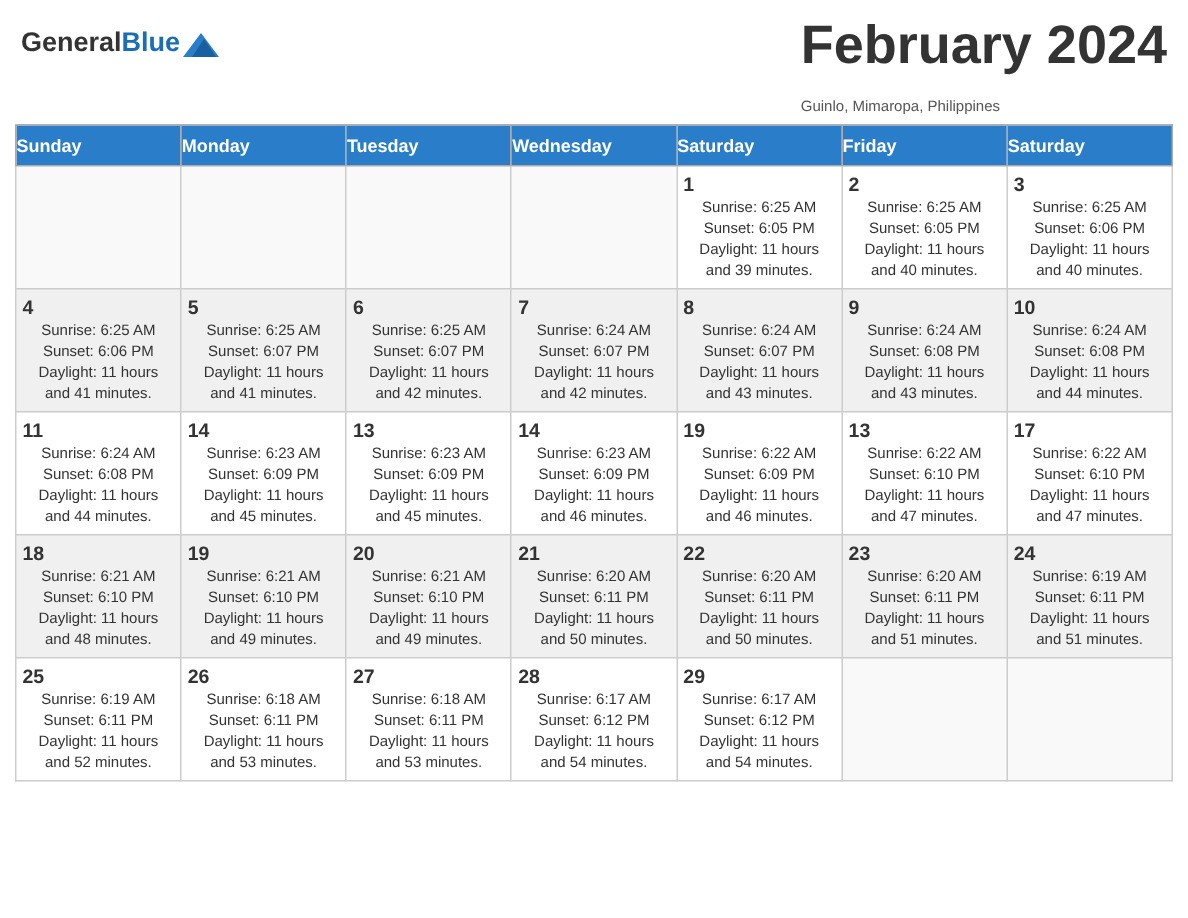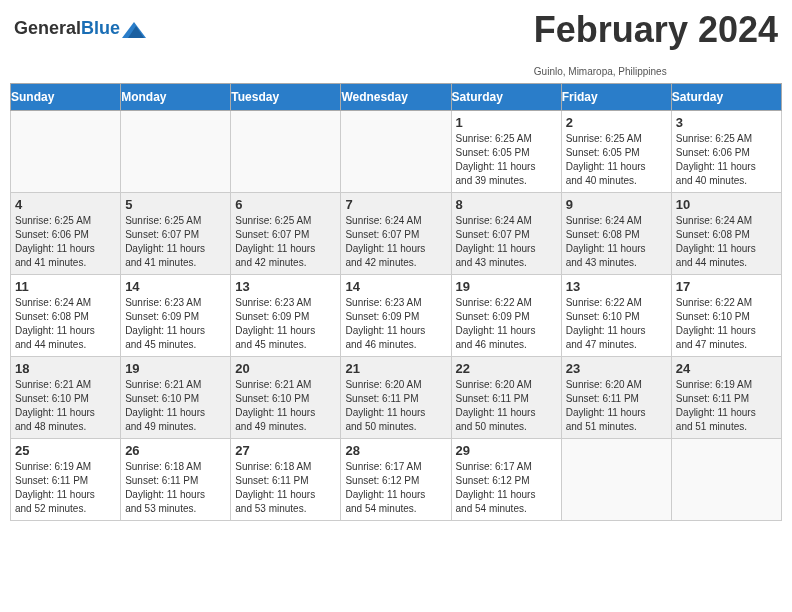--- a/index.html
+++ b/index.html
@@ -83,20 +83,21 @@
       font-size: 13px;
       font-weight: bold;
       color: #333;
       display: block;
       margin-bottom: 2px;
     }
     .day-info {
       font-size: 10px;
       color: #333;
       line-height: 1.4;
+      text-align: center;
     }
     .empty-cell {
       background: #f9f9f9;
     }
     .row-shaded td {
       background: #f0f0f0;
     }
   </style>
 </head>
 <body>

